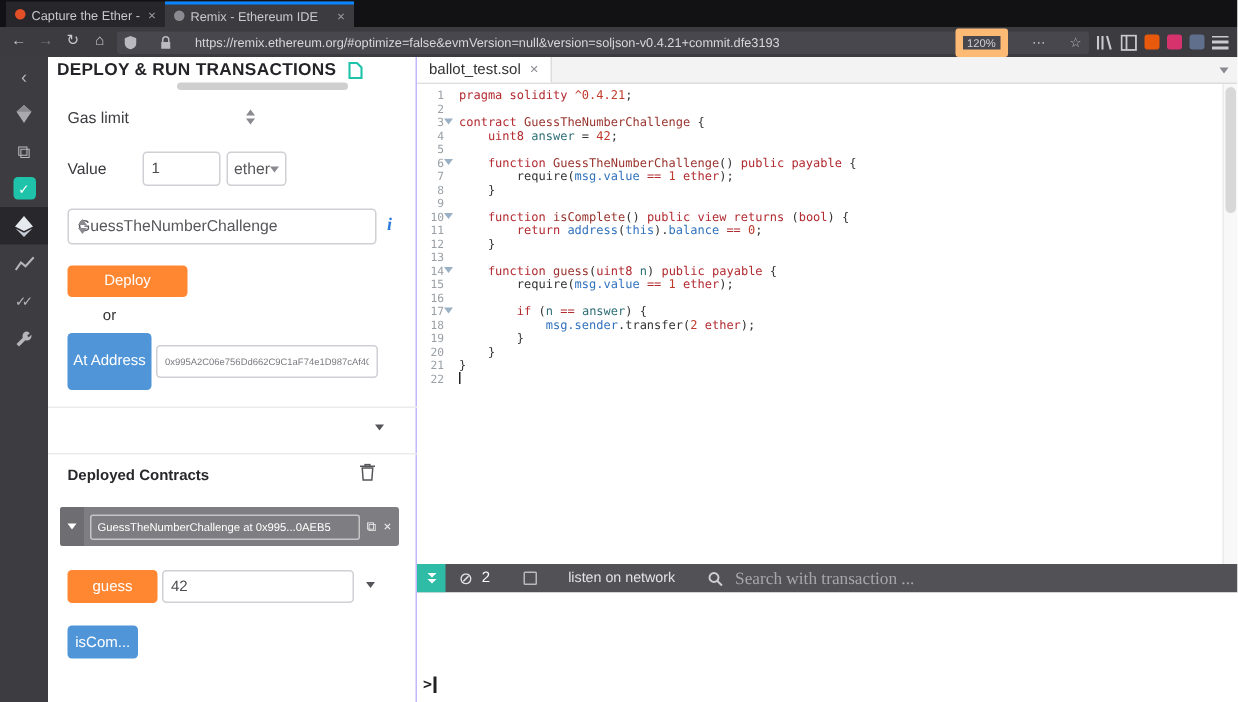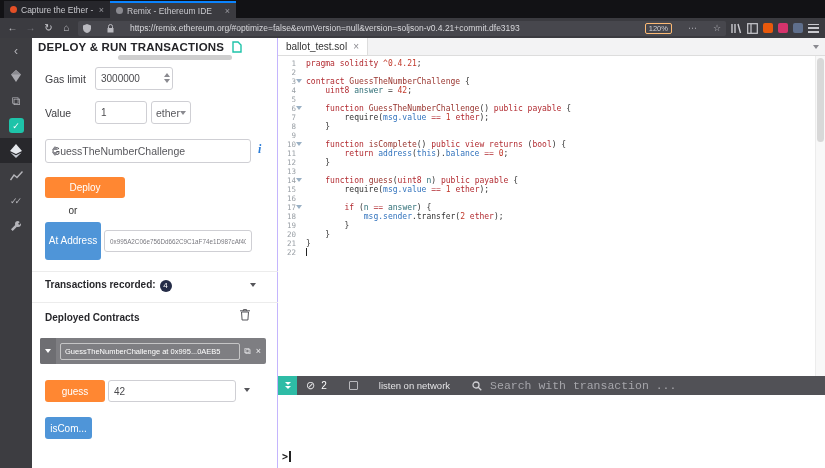--- a/index.html
+++ b/index.html
@@ -13,21 +13,21 @@
   .btab .ttl{flex:1;overflow:hidden;white-space:nowrap}
   .btab .x{color:#9a9aa0;font-size:9px}
   .fav{width:7px;height:7px;border-radius:50%;flex:none}
   .fav.f1{background:#e34f26}.fav.f2{background:#8a8a90}
   .navbar{position:absolute;left:0;top:18px;width:825px;height:20px;background:#3b3b40;display:flex;align-items:center;padding:0 6px;gap:5px}
   .nvic{color:#c9c9ce;font-size:10px;width:13px;text-align:center;flex:none;line-height:20px}
   .nvic.dim{color:#76767c}
   .urlfield{flex:1;height:15px;background:#47474d;border-radius:2px;display:flex;align-items:center;padding:0 5px;gap:16px;min-width:0}
   .shld,.lck{flex:none}
   .urltext{color:#d8d8dc;font-size:8.5px;white-space:nowrap;overflow:hidden;flex:1;min-width:0}
-  .zoompill{border:1px solid #fdba74;border-radius:2px;color:#cfcfd4;font-size:7.5px;padding:0 3px;flex:none;line-height:9px}
+  .zoompill{border:5px solid #fdba74;border-radius:2px;color:#cfcfd4;font-size:7.5px;padding:0 3px;flex:none;line-height:9px}
   .uic{color:#b9b9bf;font-size:9px;flex:none}
   .extic{width:10px;height:10px;border-radius:2px;flex:none}
   .ext-o{background:#e8590c}.ext-r{background:#d6336c}.ext-b{background:#5f6f8c}
   .burger{width:11px;height:9px;display:flex;flex-direction:column;justify-content:space-between;flex:none}
   .burger i{display:block;height:1.5px;background:#c9c9ce}
 
   
   .app{position:absolute;left:0;top:38px;width:825px;height:430px}
 
   
@@ -82,21 +82,21 @@
   
   .term{position:absolute;left:278px;top:338px;right:0;height:92px}
   .termbar{height:19px;background:#515156;display:flex;align-items:center}
   .termtoggle{width:19px;height:19px;background:#2ebca6;display:flex;flex-direction:column;align-items:center;justify-content:center;gap:1px;flex:none}
   .termtoggle .tri-d{border-top-color:#fff;border-left-width:3px;border-right-width:3px;border-top-width:3px}
   .blkic{color:#e8e8ea;font-size:11px;margin-left:9px}
   .blkcnt{color:#fff;font-size:10px;margin-left:6px}
   .cb{width:9px;height:9px;border:1px solid #b9b9bd;border-radius:1px;margin-left:22px;flex:none}
   .cblbl{color:#e3e3e5;font-size:9.5px;margin-left:21px;white-space:nowrap}
   .mag{margin-left:22px;flex:none;display:flex}
-  .tsearch{background:transparent;border:none;outline:none;color:#ddd;font-size:11.5px;margin-left:8px;width:200px;font-family:Liberation Mono, monospace}
+  .tsearch{background:transparent;border:none;outline:none;color:#ddd;font-size:11.5px;margin-left:8px;width:200px;font-family:Liberation Serif, serif}
   .tsearch::placeholder{color:#a6a6ab}
   .termbody{position:relative;height:73px;background:#fff}
   .prompt{position:absolute;left:4px;bottom:6px;font-family:"DejaVu Sans Mono",monospace;font-size:10px;font-weight:bold;color:#222}
   .tcursor{display:inline-block;width:1.5px;height:11px;background:#222;vertical-align:middle;margin-left:1px}
 </style>
 </head>
 <body>
 
 <div class="screen">
 
@@ -184,21 +184,20 @@
     </div>
 
     <div class="rp">
       <div class="rp-title">DEPLOY &amp; RUN TRANSACTIONS</div>
       <svg style="position:absolute;left:200px;top:3px" width="10" height="12" viewBox="0 0 10 12">
           <path d="M1 1h5l3 3v7H1z" fill="none" stroke="#1ec3a9" stroke-width="1.4"></path>
         </svg>
       <div class="rp-scrollfrag"></div>
 
       <div class="lbl" style="left:13px;top:35px">Gas limit</div>
-      <input class="inp" style="left: 63px; top: 29px; width: 78px; height: 23px;" value="3000000">
       <span class="spin" style="left:132px;top:35px">
           <i class="tri-u"></i>
           <i class="tri-d"></i>
         </span>
 
       <div class="lbl" style="left:13px;top:69px">Value</div>
       <input class="inp" style="left: 63px; top: 63px; width: 52px; height: 23px;" value="1">
       <div class="selbox" style="left:119px;top:63px;width:40px;height:23px;padding:0 4px">
         <span class="txt">ether</span>
         <i class="tri-d"></i>
@@ -213,23 +212,20 @@
       </div>
       <div style="position:absolute;left:226px;top:104px;font-family:'Liberation Serif',serif;font-style:italic;font-weight:bold;font-size:12px;color:#2a7cd8">i</div>
 
       <button class="btn orange" style="left:13px;top:139px;width:80px;height:21px">Deploy</button>
       <div class="orlbl" style="left:13px;top:167px">or</div>
 
       <button class="btn blue" style="left:13px;top:184px;width:56px;height:38px;line-height:1.25;padding:3px">At Address</button>
       <input class="inp" style="left: 72px; top: 192px; width: 148px; height: 22px; font-size: 6.3px; color: rgb(122, 122, 128);" value="0x995A2C06e756Dd662C9C1aF74e1D987cAf40b">
 
       <div class="hr" style="top:233px"></div>
-      <div class="boldlbl" style="left:13px;top:241px">
-        <span>Transactions recorded:</span><span class="badge">4</span>
-      </div>
       <i class="tri-d dk chev" style="left:218px;top:245px"></i>
 
       <div class="hr" style="top:264px"></div>
       <div class="boldlbl" style="left:13px;top:274px">Deployed Contracts</div>
       <svg class="chev" style="left:208px;top:271px" width="10" height="12" viewBox="0 0 10 12">
           <path d="M1.5 3h7l-.6 8H2.1z M0 1.8h10 M3.4 1.8V.6h3.2v1.2" stroke="#55555a" fill="none"></path>
         </svg>
 
       <div class="card-h">
         <span class="card-chev">

